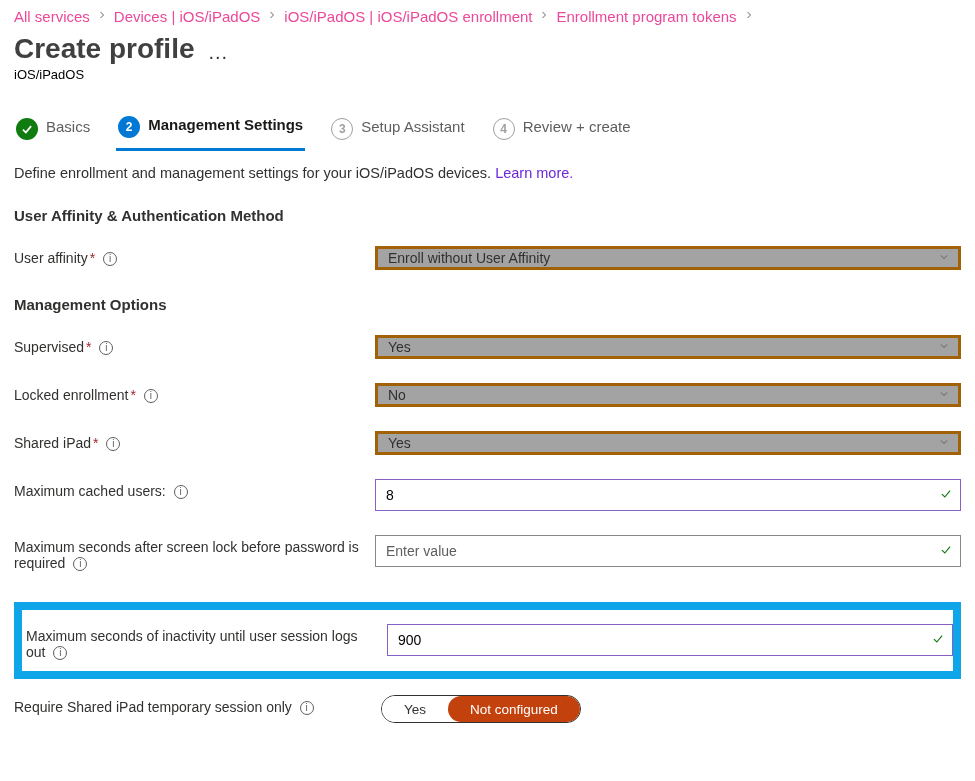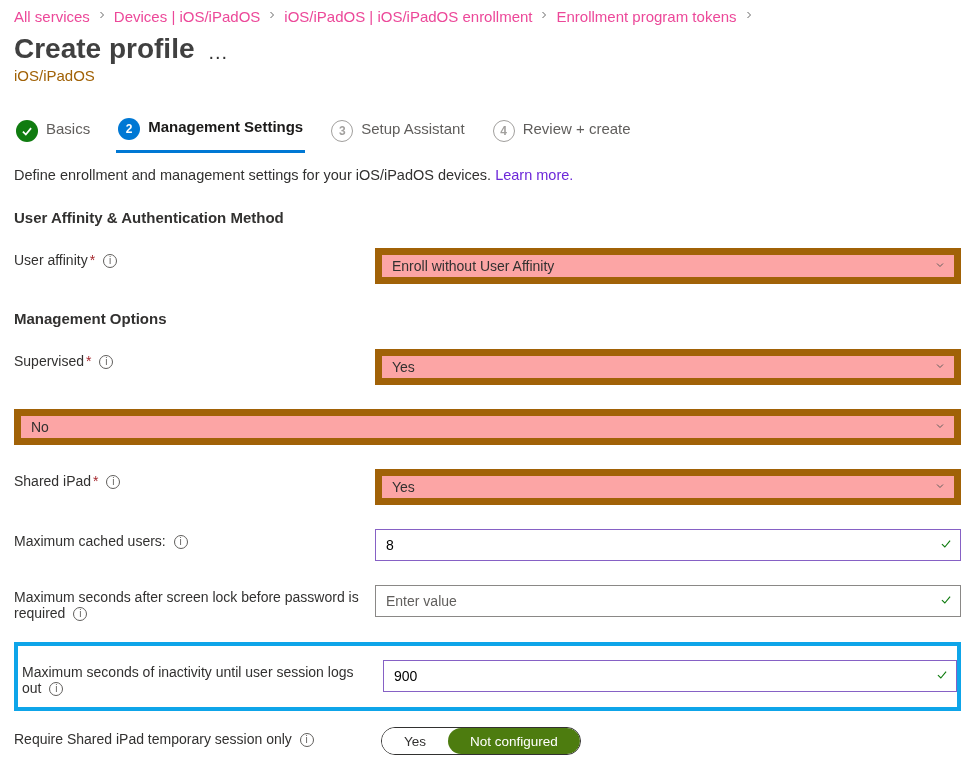--- a/index.html
+++ b/index.html
@@ -17,21 +17,21 @@
     flex-wrap: wrap;
     gap: 6px;
     font-size: 15px;
     margin-bottom: 8px;
   }
   .breadcrumb a { color: #ec4899; text-decoration: none; }
   .breadcrumb .chev { color: #666; font-size: 13px; }
   .page-title-row { display: flex; align-items: center; gap: 14px; }
   h1.page-title { font-size: 28px; font-weight: 700; color: #404040; }
   .more-dots { color: #333; font-size: 20px; letter-spacing: 1px; cursor: pointer; line-height:1; padding-top:6px;}
-  .subtitle { font-size: 15px; color: #a16207; margin-top: 2px; margin-bottom: 28px; }
+  .subtitle { font-size: 13px; color: #000000; margin-top: 2px; margin-bottom: 28px; }
   .tabs { display: flex; align-items: center; gap: 24px; margin-bottom: 8px; }
   .tab {
     display: flex; align-items: flex-start; gap: 8px;
     padding: 6px 2px 10px 2px; cursor: pointer;
     color: #605e5c; font-size: 15px;
   }
   .tab.active { color: #1b1a19; font-weight: 600; border-bottom: 3px solid #0078d4; }
   .tab-circle {
     width: 22px; height: 22px; border-radius: 50%;
     display: inline-flex; align-items: center; justify-content: center;
@@ -49,51 +49,51 @@
   .label-col { width: 345px; flex:0 0 345px; font-size:14px; color:#323130; padding-top:4px;}
   .req { color:#a4262c; margin-left:2px; }
   .info-icon {
     display:inline-flex; align-items:center; justify-content:center;
     width:14px; height:14px; border:1px solid #605e5c; border-radius:50%;
     font-size:10px; color:#605e5c; margin-left:4px; line-height:1; cursor:default;
     position:relative; top:-1px;
   }
   .control-col { flex:1; position:relative; }
   .select-box {
-    width:100%; border:7px solid #a16207; height:36px;
+    width:100%; border:3px solid #a16207; height:24px;
     display:flex; align-items:center; padding:0 30px 0 10px;
-    position:relative; cursor:pointer; background:#fca5a5;
+    position:relative; cursor:pointer; background:#a3a3a3;
   }
   .select-box .chev-down {
     position:absolute; right:8px; top:50%; transform:translateY(-50%);
     color:#605e5c; pointer-events:none;
   }
   .text-input {
     width:100%; border:1px solid #8661c5; height:32px;
     padding:0 30px 0 10px; font-size:14px; outline:none;
   }
   .text-input.gray { border:1px solid #8a8886; color:#605e5c; }
   .text-input.gray::placeholder{ color:#605e5c; }
   .valid-check {
     position:absolute; right:8px; top:50%; transform:translateY(-50%);
     color:#107c10;
   }
   .highlight-row {
-    border:4px solid #0ea5e9; padding:8px 0 4px 4px; margin:2px 0 10px 0;
+    border:8px solid #0ea5e9; padding:8px 0 4px 4px; margin:12px 0 10px 0;
   }
   .highlight-row .form-row { padding-bottom:6px; }
   .toggle-group {
     display:inline-flex; border:1px solid #323130; border-radius:16px; overflow:hidden;
     height:28px; margin-left:6px;
   }
   .toggle-opt {
     padding:0 22px; display:flex; align-items:center; cursor:pointer; font-size:13.5px;
     background:#fff; color:#323130;
   }
-  .toggle-opt.selected { background:#4d7c0f; color:#fff; border-radius:16px;}
+  .toggle-opt.selected { background:#c2410c; color:#fff; border-radius:16px;}
   svg.checkmark { width:14px; height:14px; }
   svg.chev-svg { width:12px; height:12px; }
 </style>
 </head>
 <body>
 
 <nav class="breadcrumb">
   <a href="#">All services</a>
   <span class="chev">
     <svg class="chev-svg" viewBox="0 0 24 24" fill="none" stroke="#666" stroke-width="2">
@@ -186,20 +186,24 @@
       <span class="chev-down">
         <svg class="chev-svg" viewBox="0 0 24 24" fill="none" stroke="#605e5c" stroke-width="2">
             <polyline points="6 9 12 15 18 9"></polyline>
           </svg>
       </span>
     </div>
   </div>
 </div>
 
 <div class="form-row">
+  <div class="label-col">
+    <span>Locked enrollment</span><span class="req">*</span>
+    <span class="info-icon">i</span>
+  </div>
   <div class="control-col">
     <div class="select-box">
       <span>No</span>
       <span class="chev-down">
         <svg class="chev-svg" viewBox="0 0 24 24" fill="none" stroke="#605e5c" stroke-width="2">
             <polyline points="6 9 12 15 18 9"></polyline>
           </svg>
       </span>
     </div>
   </div>

